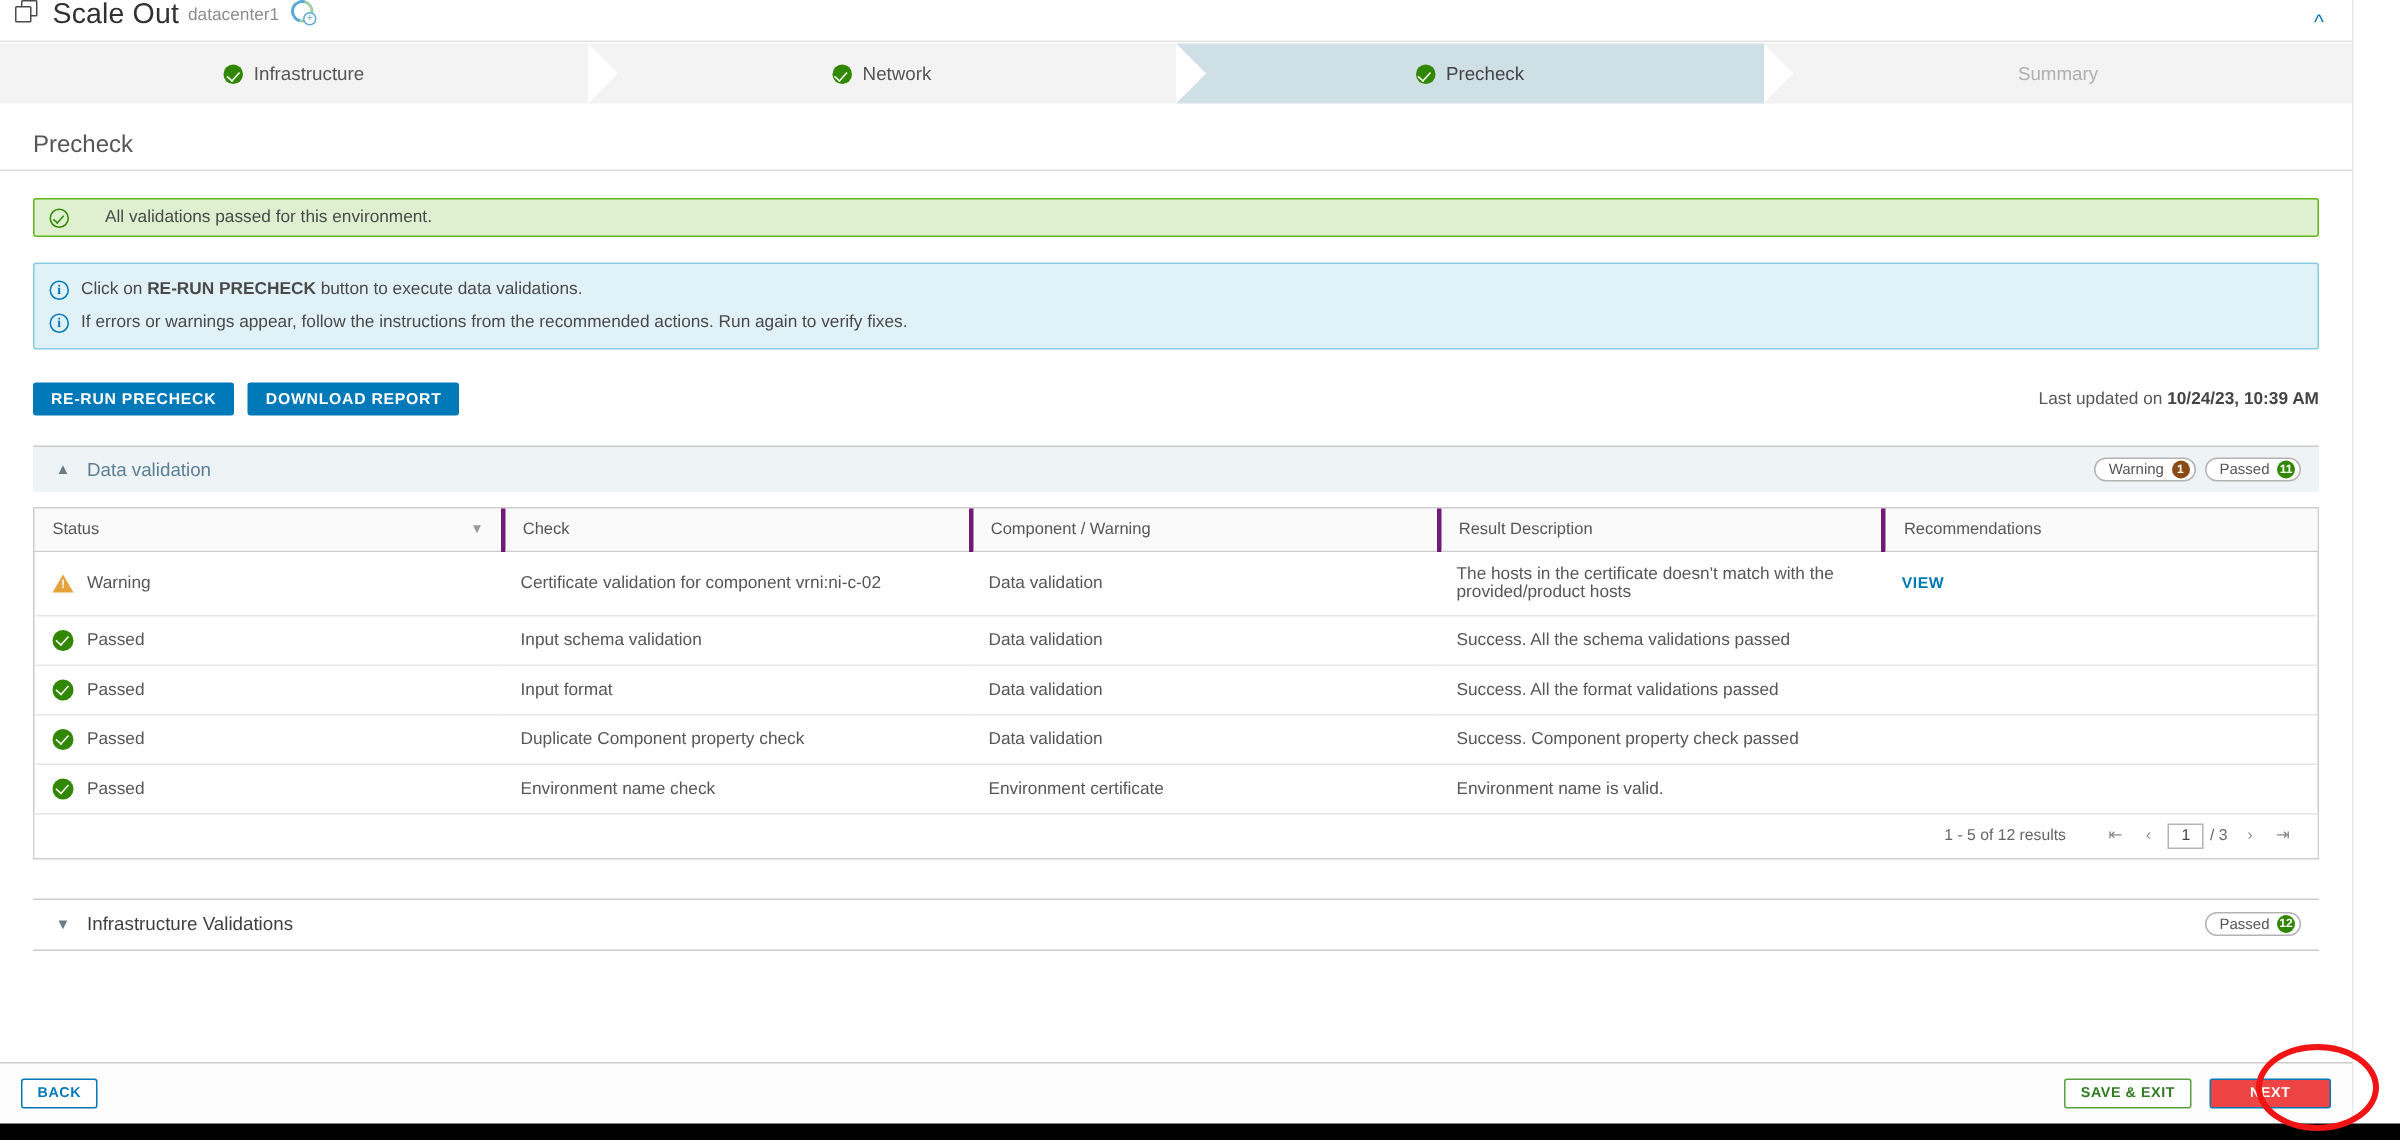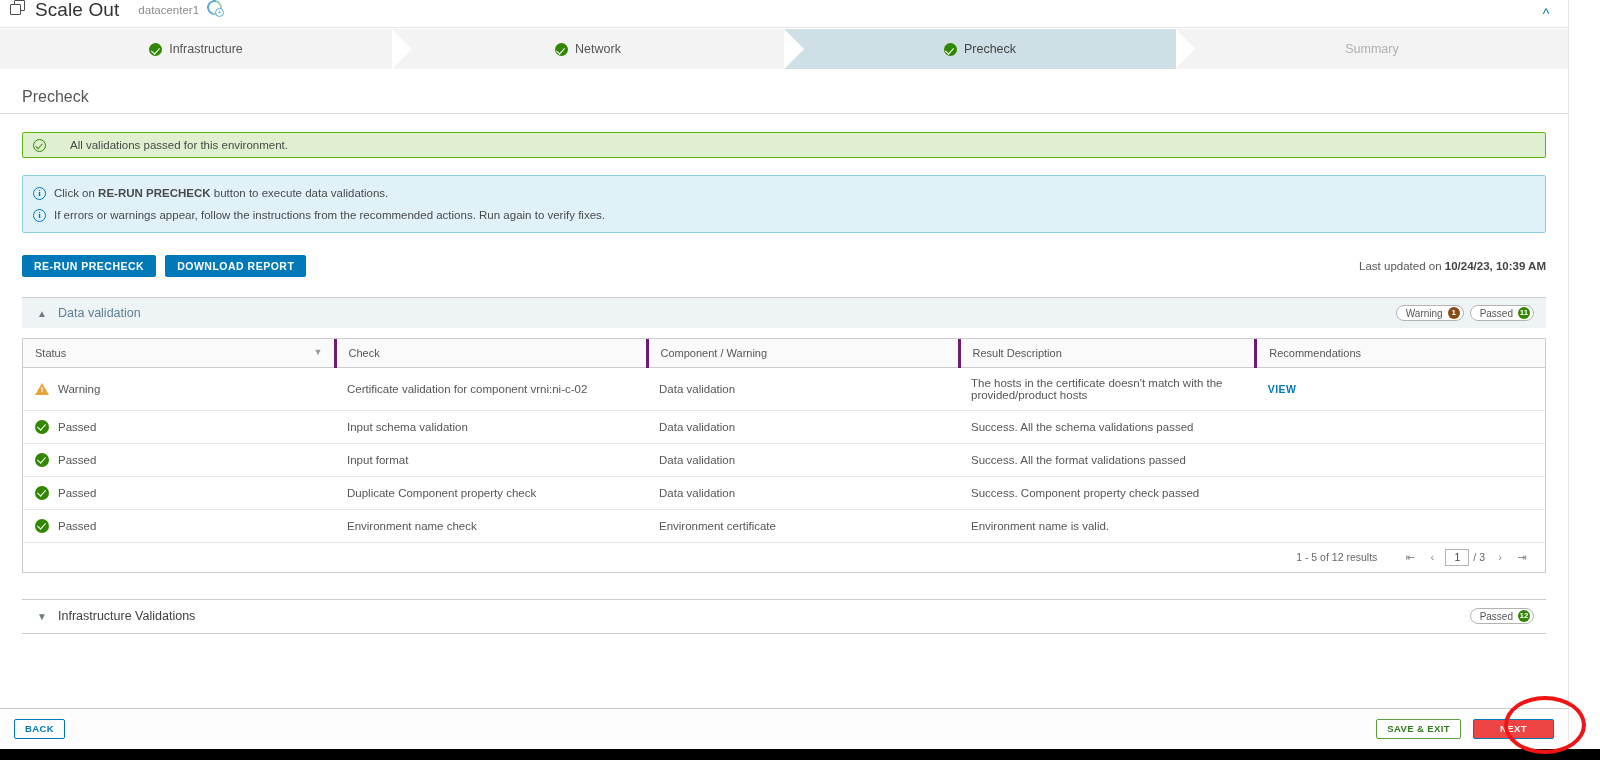--- a/index.html
+++ b/index.html
@@ -26,21 +26,21 @@
   }
   .app-icon .sq-front {
     position: absolute; left: 0px; top: 4px; width: 11px; height: 11px;
     border: 1.4px solid #4a4a4a; border-radius: 1px; background: #fff;
   }
   .app-title {
     font-size: 19px; color: #313131; font-weight: 400;
     letter-spacing: .1px; line-height: 20px;
   }
   .app-subtitle {
-    font-size: 11.5px; color: #8c8c8c; margin-left: 19px; line-height: 20px;
+    font-size: 11.5px; color: #8c8c8c; margin-left: 6px; line-height: 20px;
   }
   .env-badge-icon {
     width: 17px; height: 17px; margin-left: 8px; position: relative; flex: 0 0 17px;
   }
   .env-badge-icon .ring {
     position: absolute; left: 0; top: 0; width: 15px; height: 15px;
     border-radius: 50%;
     border: 2px solid #5aa9d6;
     border-right-color: #9fd0a5; border-bottom-color: #9fd0a5;
     transform: rotate(-30deg);

